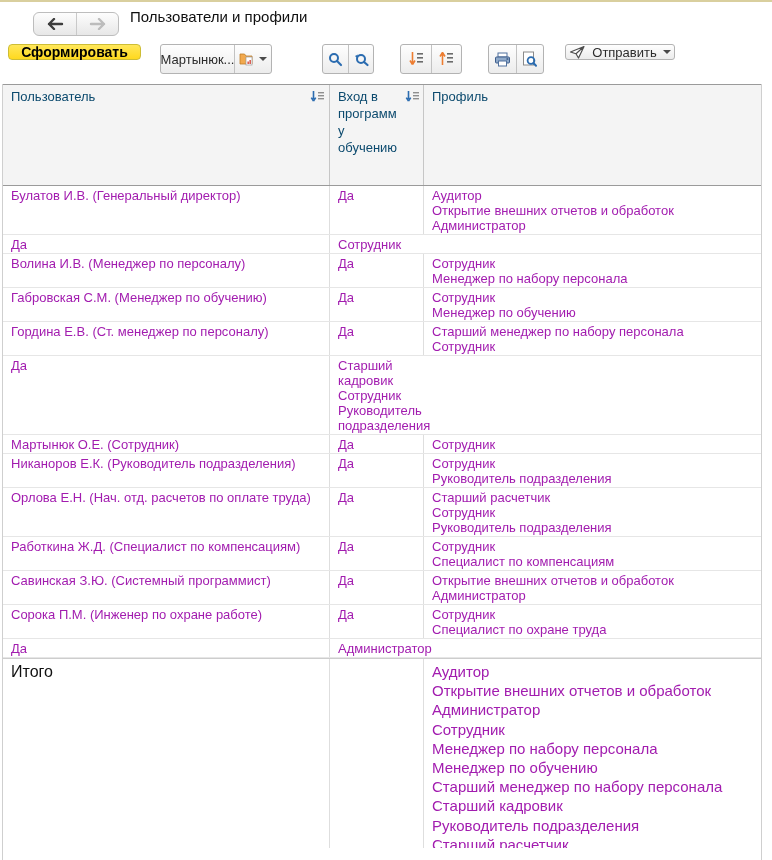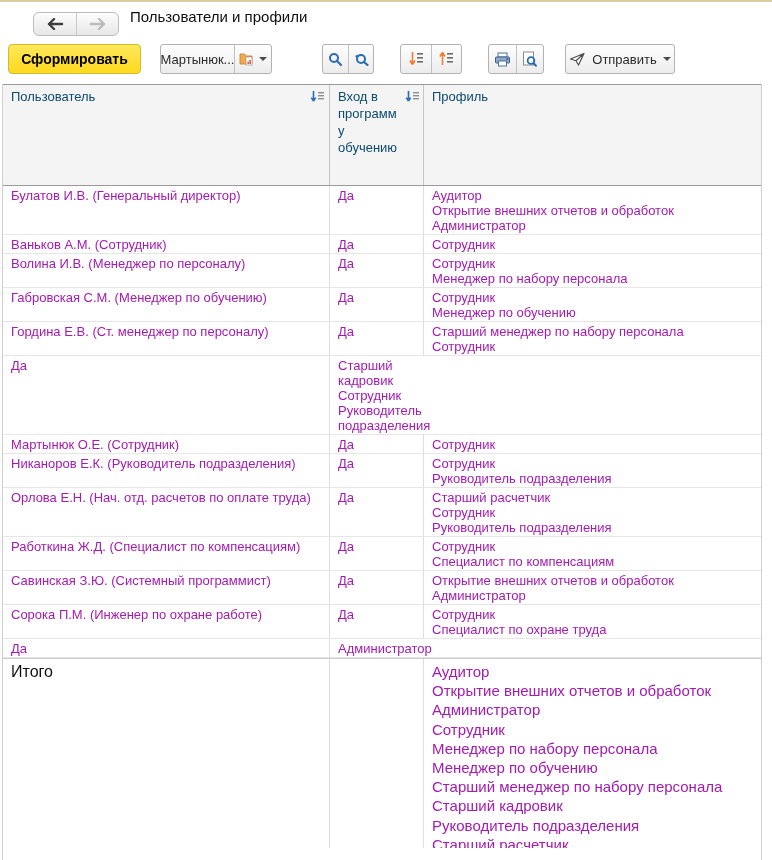--- a/index.html
+++ b/index.html
@@ -24,21 +24,21 @@
   }
   .navbtn { width: 42px; height: 100%; display: flex; align-items: center; justify-content: center; cursor: pointer; }
   .navbtn + .navbtn { border-left: 1px solid #c9c9c9; }
   .page-title {
     position: absolute; left: 130px; top: 8px;
     font-size: 15px; color: #0f0f0f; white-space: nowrap;
   }
 
   
   .btn {
-    position: absolute; top: 44px; height: 30px;
+    position: absolute; top: 44px; height: 16px;
     display: inline-flex; align-items: center; justify-content: center;
     background: linear-gradient(#fefefe, #ececec);
     border: 1px solid #b3b3b3; border-radius: 3px;
     font-size: 13px; color: #2b2b2b; cursor: pointer; gap: 6px;
   }
   .btn-yellow {
     left: 8px; width: 133px;
     background: linear-gradient(#ffe75a, #ffd91e);
     border: 1px solid #cdbd35;
     font-weight: bold; font-size: 14px; color: #000;
@@ -244,21 +244,20 @@
         <div class="trow">
           <div class="td">Булатов И.В. (Генеральный директор)</div>
           <div class="td">Да</div>
           <div class="td">
             <div>Аудитор</div>
             <div>Открытие внешних отчетов и обработок</div>
             <div>Администратор</div>
           </div>
         </div>
         <div class="trow">
-          <div class="td">Ваньков А.М. (Сотрудник)</div>
           <div class="td">Да</div>
           <div class="td">
             <div>Сотрудник</div>
           </div>
         </div>
         <div class="trow">
           <div class="td">Волина И.В. (Менеджер по персоналу)</div>
           <div class="td">Да</div>
           <div class="td">
             <div>Сотрудник</div>

